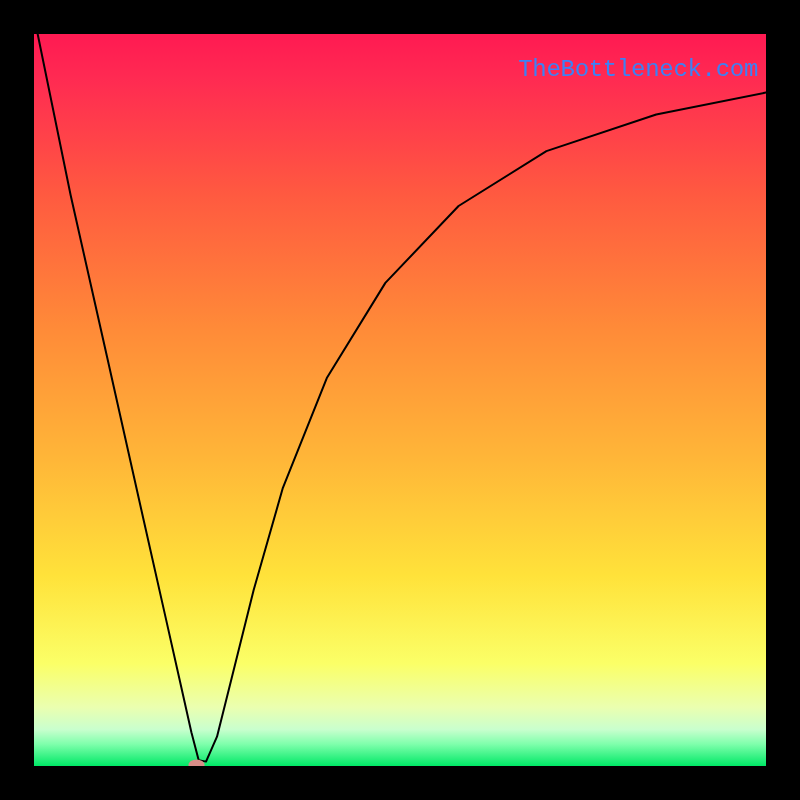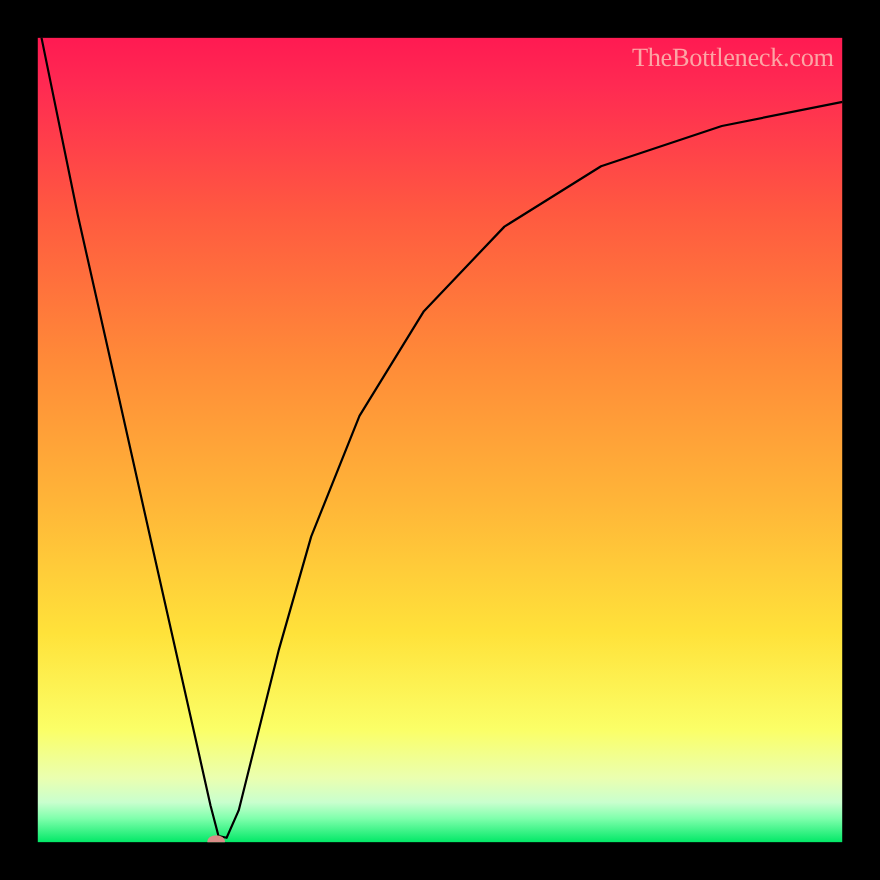--- a/index.html
+++ b/index.html
@@ -20,26 +20,26 @@
   .plot-area {
     position: absolute;
     left: 34px;
     top: 34px;
     width: 732px;
     height: 732px;
     overflow: hidden;
   }
   .attribution {
     position: absolute;
-    top: 6px;
+    top: 22px;
     right: 8px;
     font-size: 24px;
     font-weight: 400;
-    color: #fca5a5;
-    font-family: Liberation Serif, serif;
+    color: #3b82f6;
+    font-family: Liberation Mono, monospace;
     letter-spacing: -0.3px;
     z-index: 5;
   }
   svg { display: block; }
 </style>
 </head>
 <body>
 
 <div class="chart-frame">
   <div class="plot-area">

